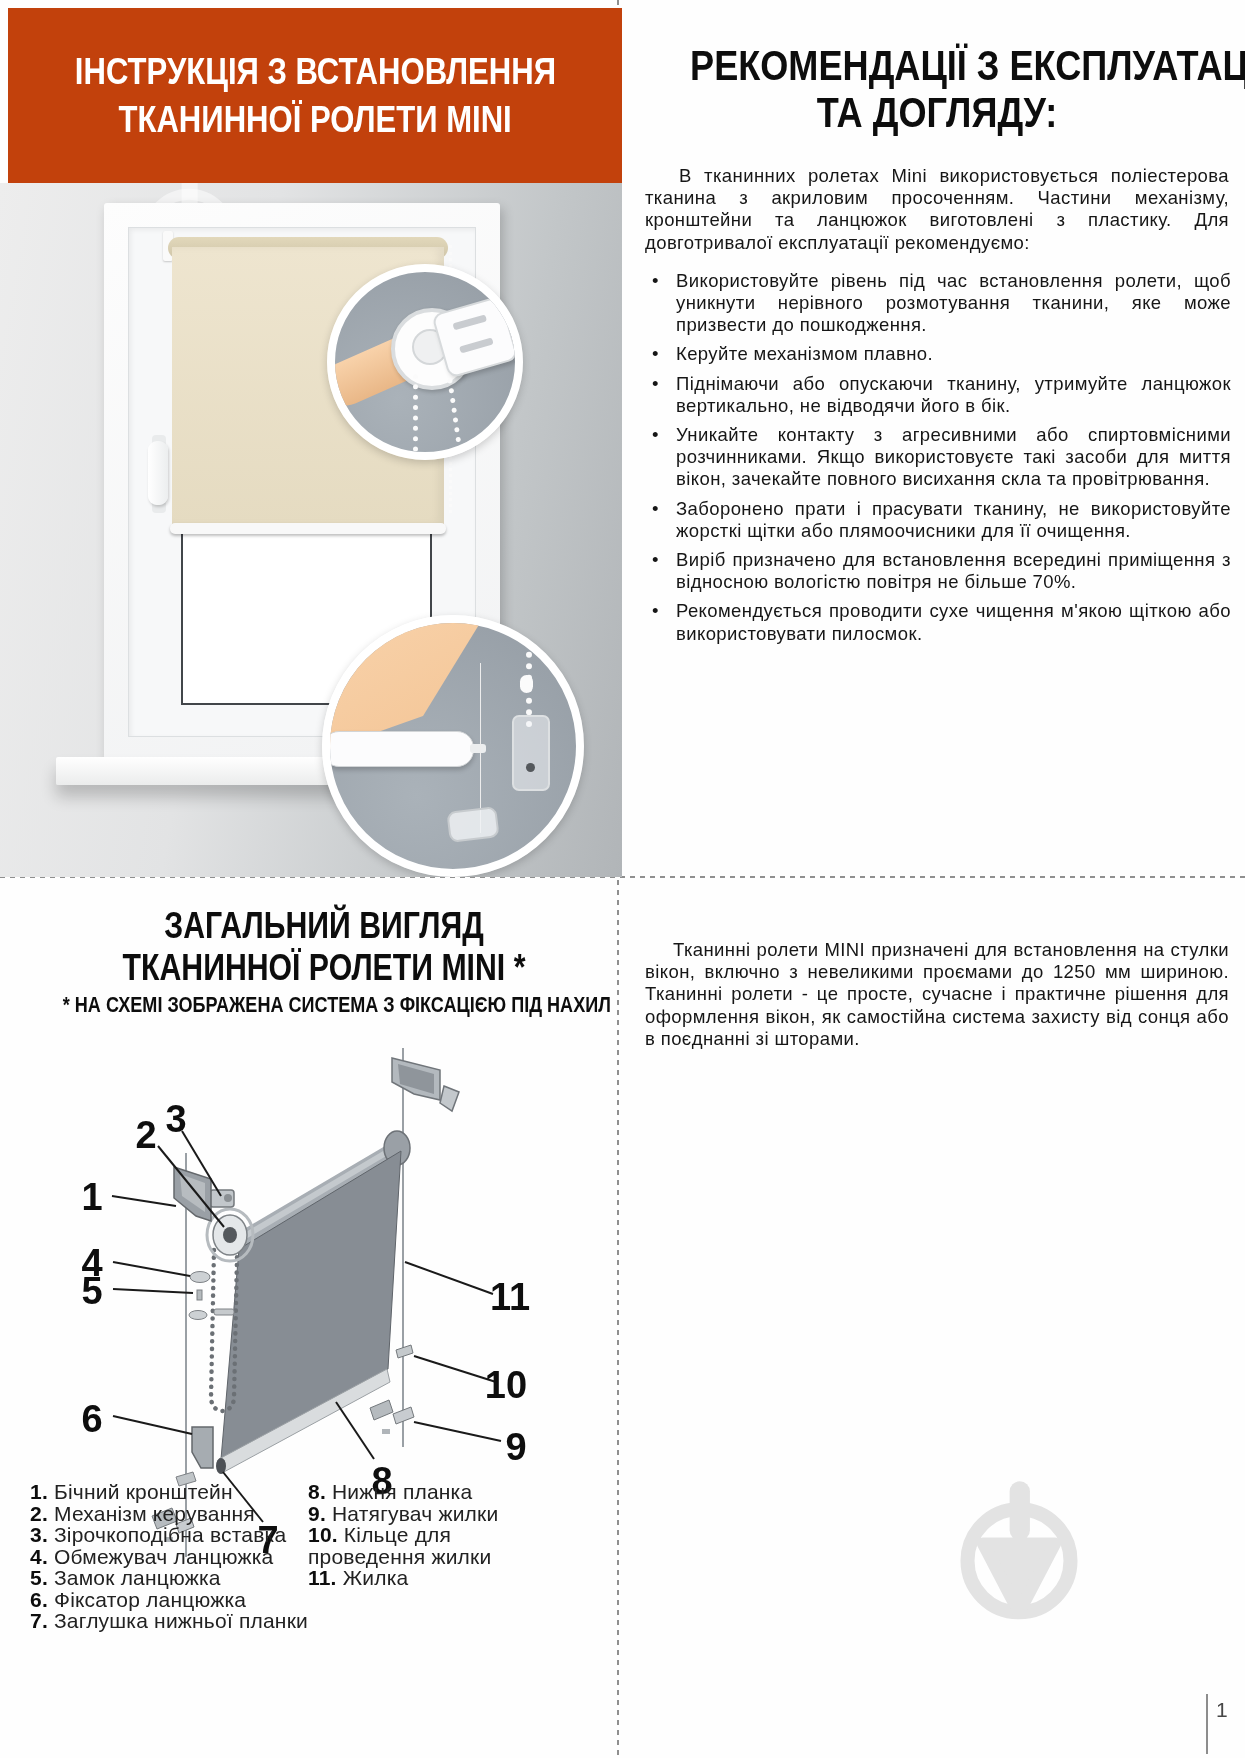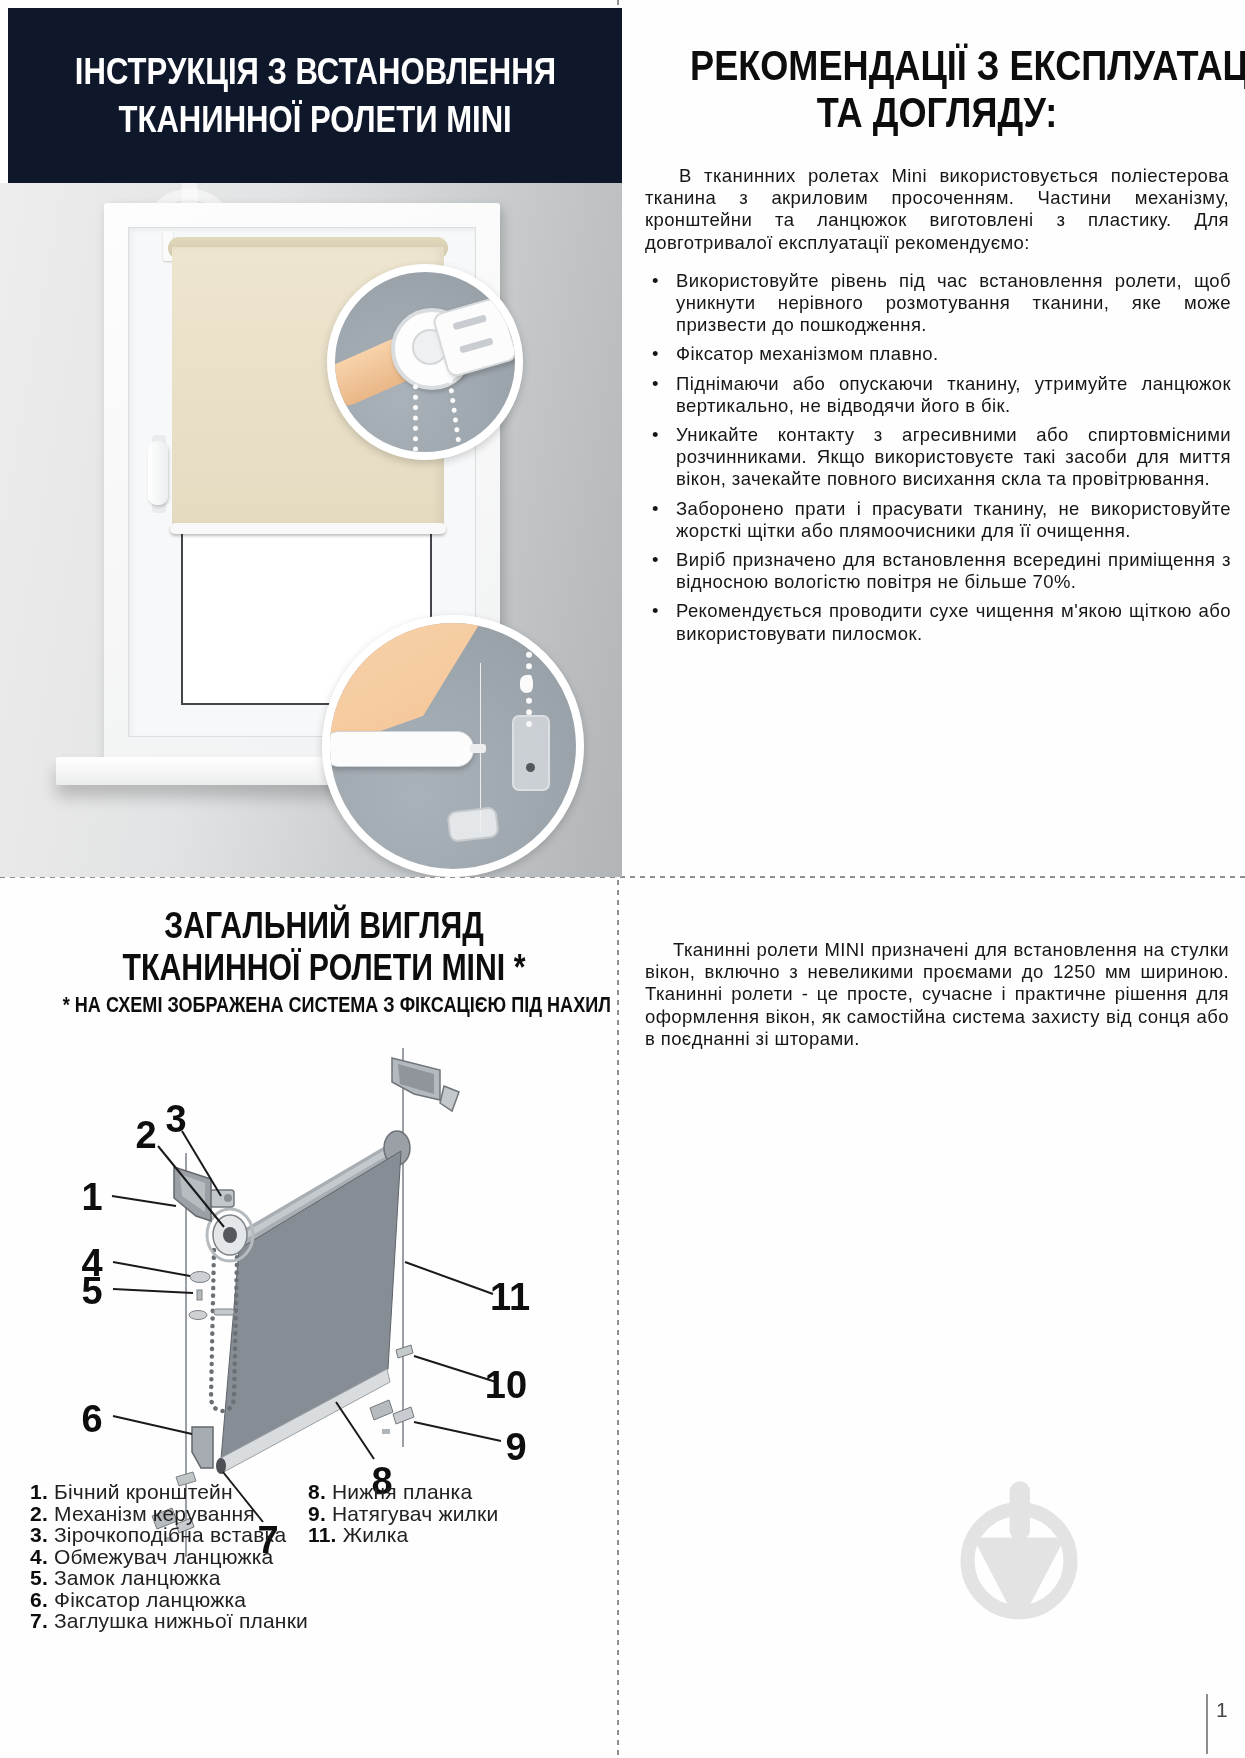--- a/index.html
+++ b/index.html
@@ -6,21 +6,21 @@
   .page{position:relative;width:1245px;height:1758px;background:#fefefe;overflow:hidden;
         font-family:"Liberation Sans",sans-serif;color:#1b1b1b;}
   
   .vdash{position:absolute;left:617px;top:0;width:2px;height:1758px;
          background:repeating-linear-gradient(to bottom,#8f8f8f 0 5px,transparent 5px 10px);}
   .hdash{position:absolute;left:0;top:876px;height:2px;width:1245px;
          background:repeating-linear-gradient(to right,#8f8f8f 0 5px,transparent 5px 10px);}
   
   .cond{font-weight:bold;transform:scaleX(.84);transform-origin:50% 50%;white-space:nowrap;color:#0d0d0d;}
   
-  .tl-header{position:absolute;left:8px;top:8px;width:614px;height:175px;background:#0f172a;
+  .tl-header{position:absolute;left:8px;top:8px;width:614px;height:175px;background:#c2410c;
              display:flex;flex-direction:column;justify-content:center;align-items:center;gap:4px;}
   .tl-header .cond{color:#fff;font-size:37px;line-height:44px;}
   .photo{position:absolute;left:0;top:183px;width:622px;height:694px;overflow:hidden;
          background:linear-gradient(100deg,#ededed 0%,#e2e3e4 38%,#c2c6c8 76%,#b1b5b8 100%);}
   .win-frame{position:absolute;left:104px;top:20px;width:396px;height:556px;border-radius:3px;
              background:linear-gradient(160deg,#fdfdfd,#f1f2f3);box-shadow:3px 5px 12px rgba(0,0,0,.20);}
   .win-bevel{position:absolute;left:24px;top:24px;right:24px;bottom:22px;background:#f7f8f9;
              border:1px solid #dcdfe1;box-shadow:inset 2px 2px 5px rgba(0,0,0,.06);}
   .win-glass{position:absolute;left:77px;top:318px;width:247px;height:180px;background:#ffffff;
              border:2px solid #42464a;}
@@ -157,21 +157,21 @@
   </div>
 
   <div class="col-right tr-col">
     <div class="h-big" style="margin-top:42px">
       <span class="cond">РЕКОМЕНДАЦІЇ З ЕКСПЛУАТАЦІЇ</span>
       <span class="cond">ТА ДОГЛЯДУ:</span>
     </div>
     <p class="body-text intro">В тканинних ролетах Mini використовується поліестерова тканина з акриловим просоченням. Частини механізму, кронштейни та ланцюжок виготовлені з пластику. Для довготривалої експлуатації рекомендуємо:</p>
     <ul class="blist body-text">
       <li><span class="dot">•</span><span>Використовуйте рівень під час встановлення ролети, щоб уникнути нерівного розмотування тканини, яке може призвести до пошкодження.</span></li>
-      <li><span class="dot">•</span><span>Фіксатор механізмом плавно.</span></li>
+      <li><span class="dot">•</span><span>Керуйте механізмом плавно.</span></li>
       <li><span class="dot">•</span><span>Піднімаючи або опускаючи тканину, утримуйте ланцюжок вертикально, не відводячи його в бік.</span></li>
       <li><span class="dot">•</span><span>Уникайте контакту з агресивними або спиртовмісними розчинниками. Якщо використовуєте такі засоби для миття вікон, зачекайте повного висихання скла та провітрювання.</span></li>
       <li><span class="dot">•</span><span>Заборонено прати і прасувати тканину, не використовуйте жорсткі щітки або плямоочисники для її очищення.</span></li>
       <li><span class="dot">•</span><span>Виріб призначено для встановлення всередині приміщення з відносною вологістю повітря не більше 70%.</span></li>
       <li><span class="dot">•</span><span>Рекомендується проводити сухе чищення м'якою щіткою або використовувати пилосмок.</span></li>
     </ul>
   </div>
 
   <div class="bl-head">
     <span class="cond">ЗАГАЛЬНИЙ ВИГЛЯД</span>
@@ -262,20 +262,21 @@
     <p class="it"><b>2.</b> <span>Механізм керування</span></p>
     <p class="it"><b>3.</b> <span>Зірочкоподібна вставка</span></p>
     <p class="it"><b>4.</b> <span>Обмежувач ланцюжка</span></p>
     <p class="it"><b>5.</b> <span>Замок ланцюжка</span></p>
     <p class="it"><b>6.</b> <span>Фіксатор ланцюжка</span></p>
     <p class="it"><b>7.</b> <span>Заглушка нижньої планки</span></p>
   </div>
   <div class="legend leg-right">
     <p class="it"><b>8.</b> <span>Нижня планка</span></p>
     <p class="it"><b>9.</b> <span>Натягувач жилки</span></p>
+    <p class="it"><b>10.</b> <span>Кільце для проведення жилки</span></p>
     <p class="it"><b>11.</b> <span>Жилка</span></p>
   </div>
 
   <div class="col-right br-col">
     <p class="body-text br-par">Тканинні ролети MINI призначені для встановлення на стулки вікон, включно з невеликими проємами до 1250 мм шириною. Тканинні ролети - це просте, сучасне і практичне рішення для оформлення вікон, як самостійна система захисту від сонця або в поєднанні зі шторами.</p>
   </div>
 
   <svg class="wm" style="left:941px;top:1475px" width="156" height="156" viewBox="0 0 100 100">
     <circle cx="50" cy="55" r="33" fill="none" stroke="#e3e3e3" stroke-width="9"></circle>
     <rect x="44" y="4" width="13" height="38" rx="6.5" fill="#e3e3e3"></rect>

